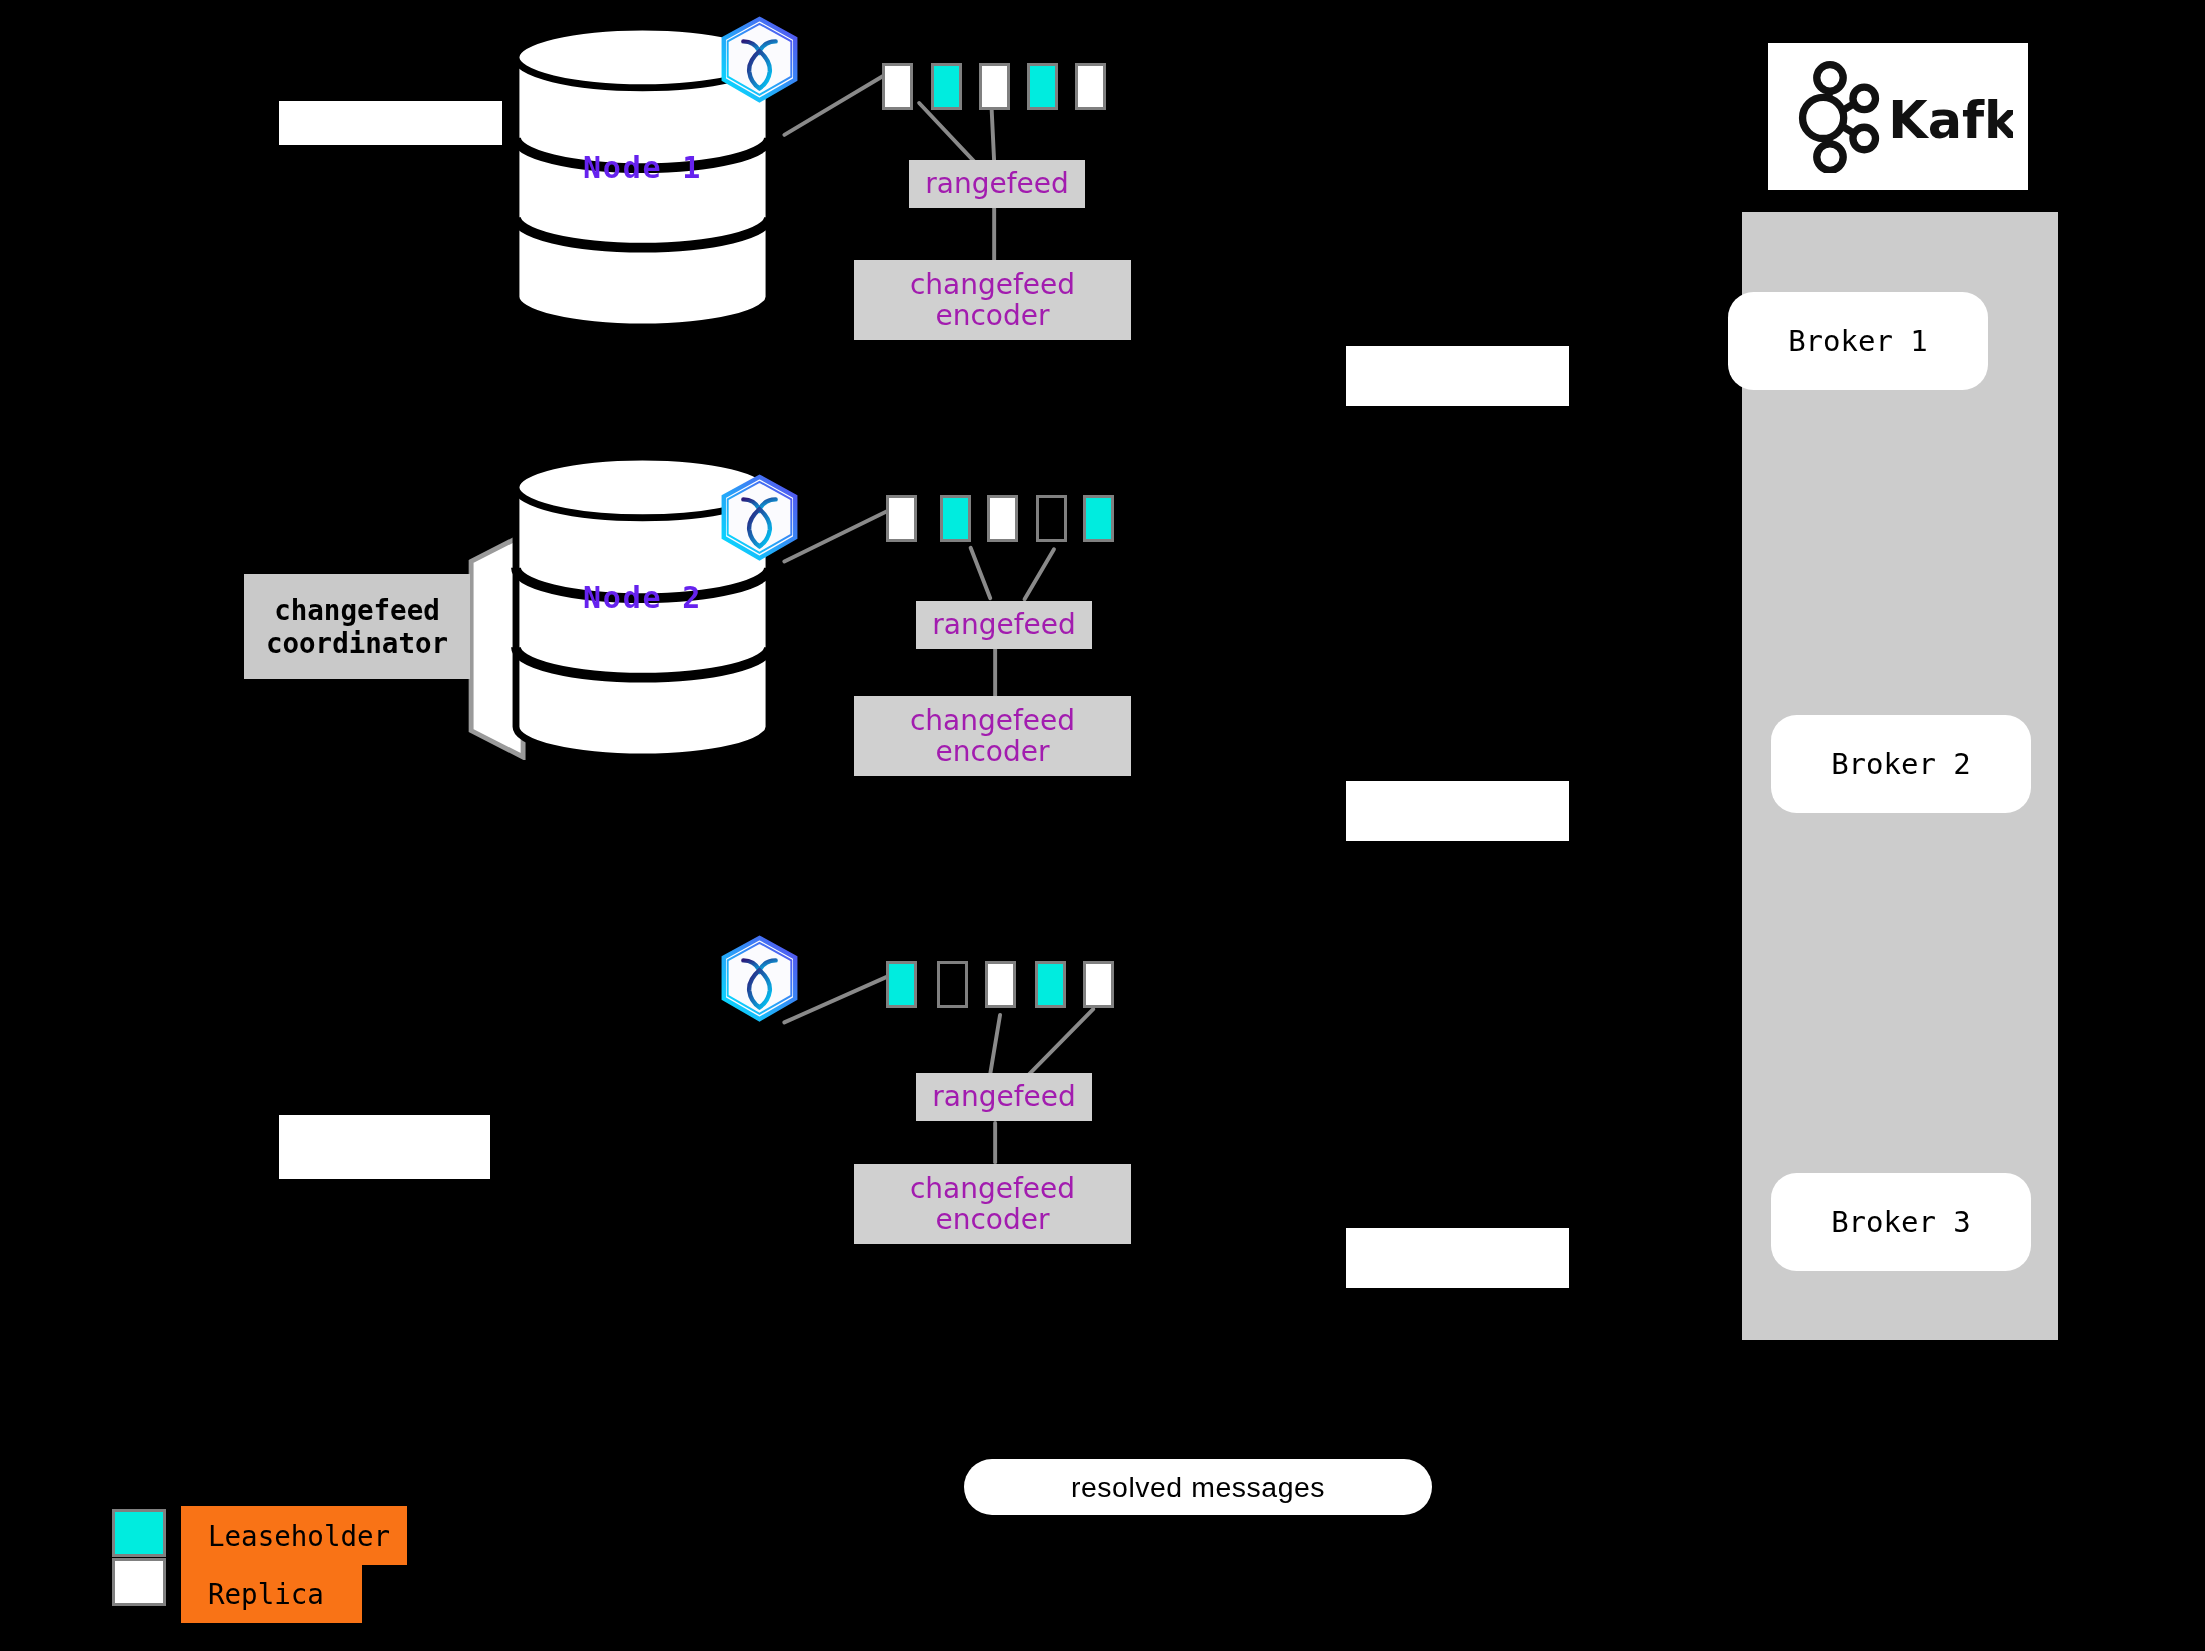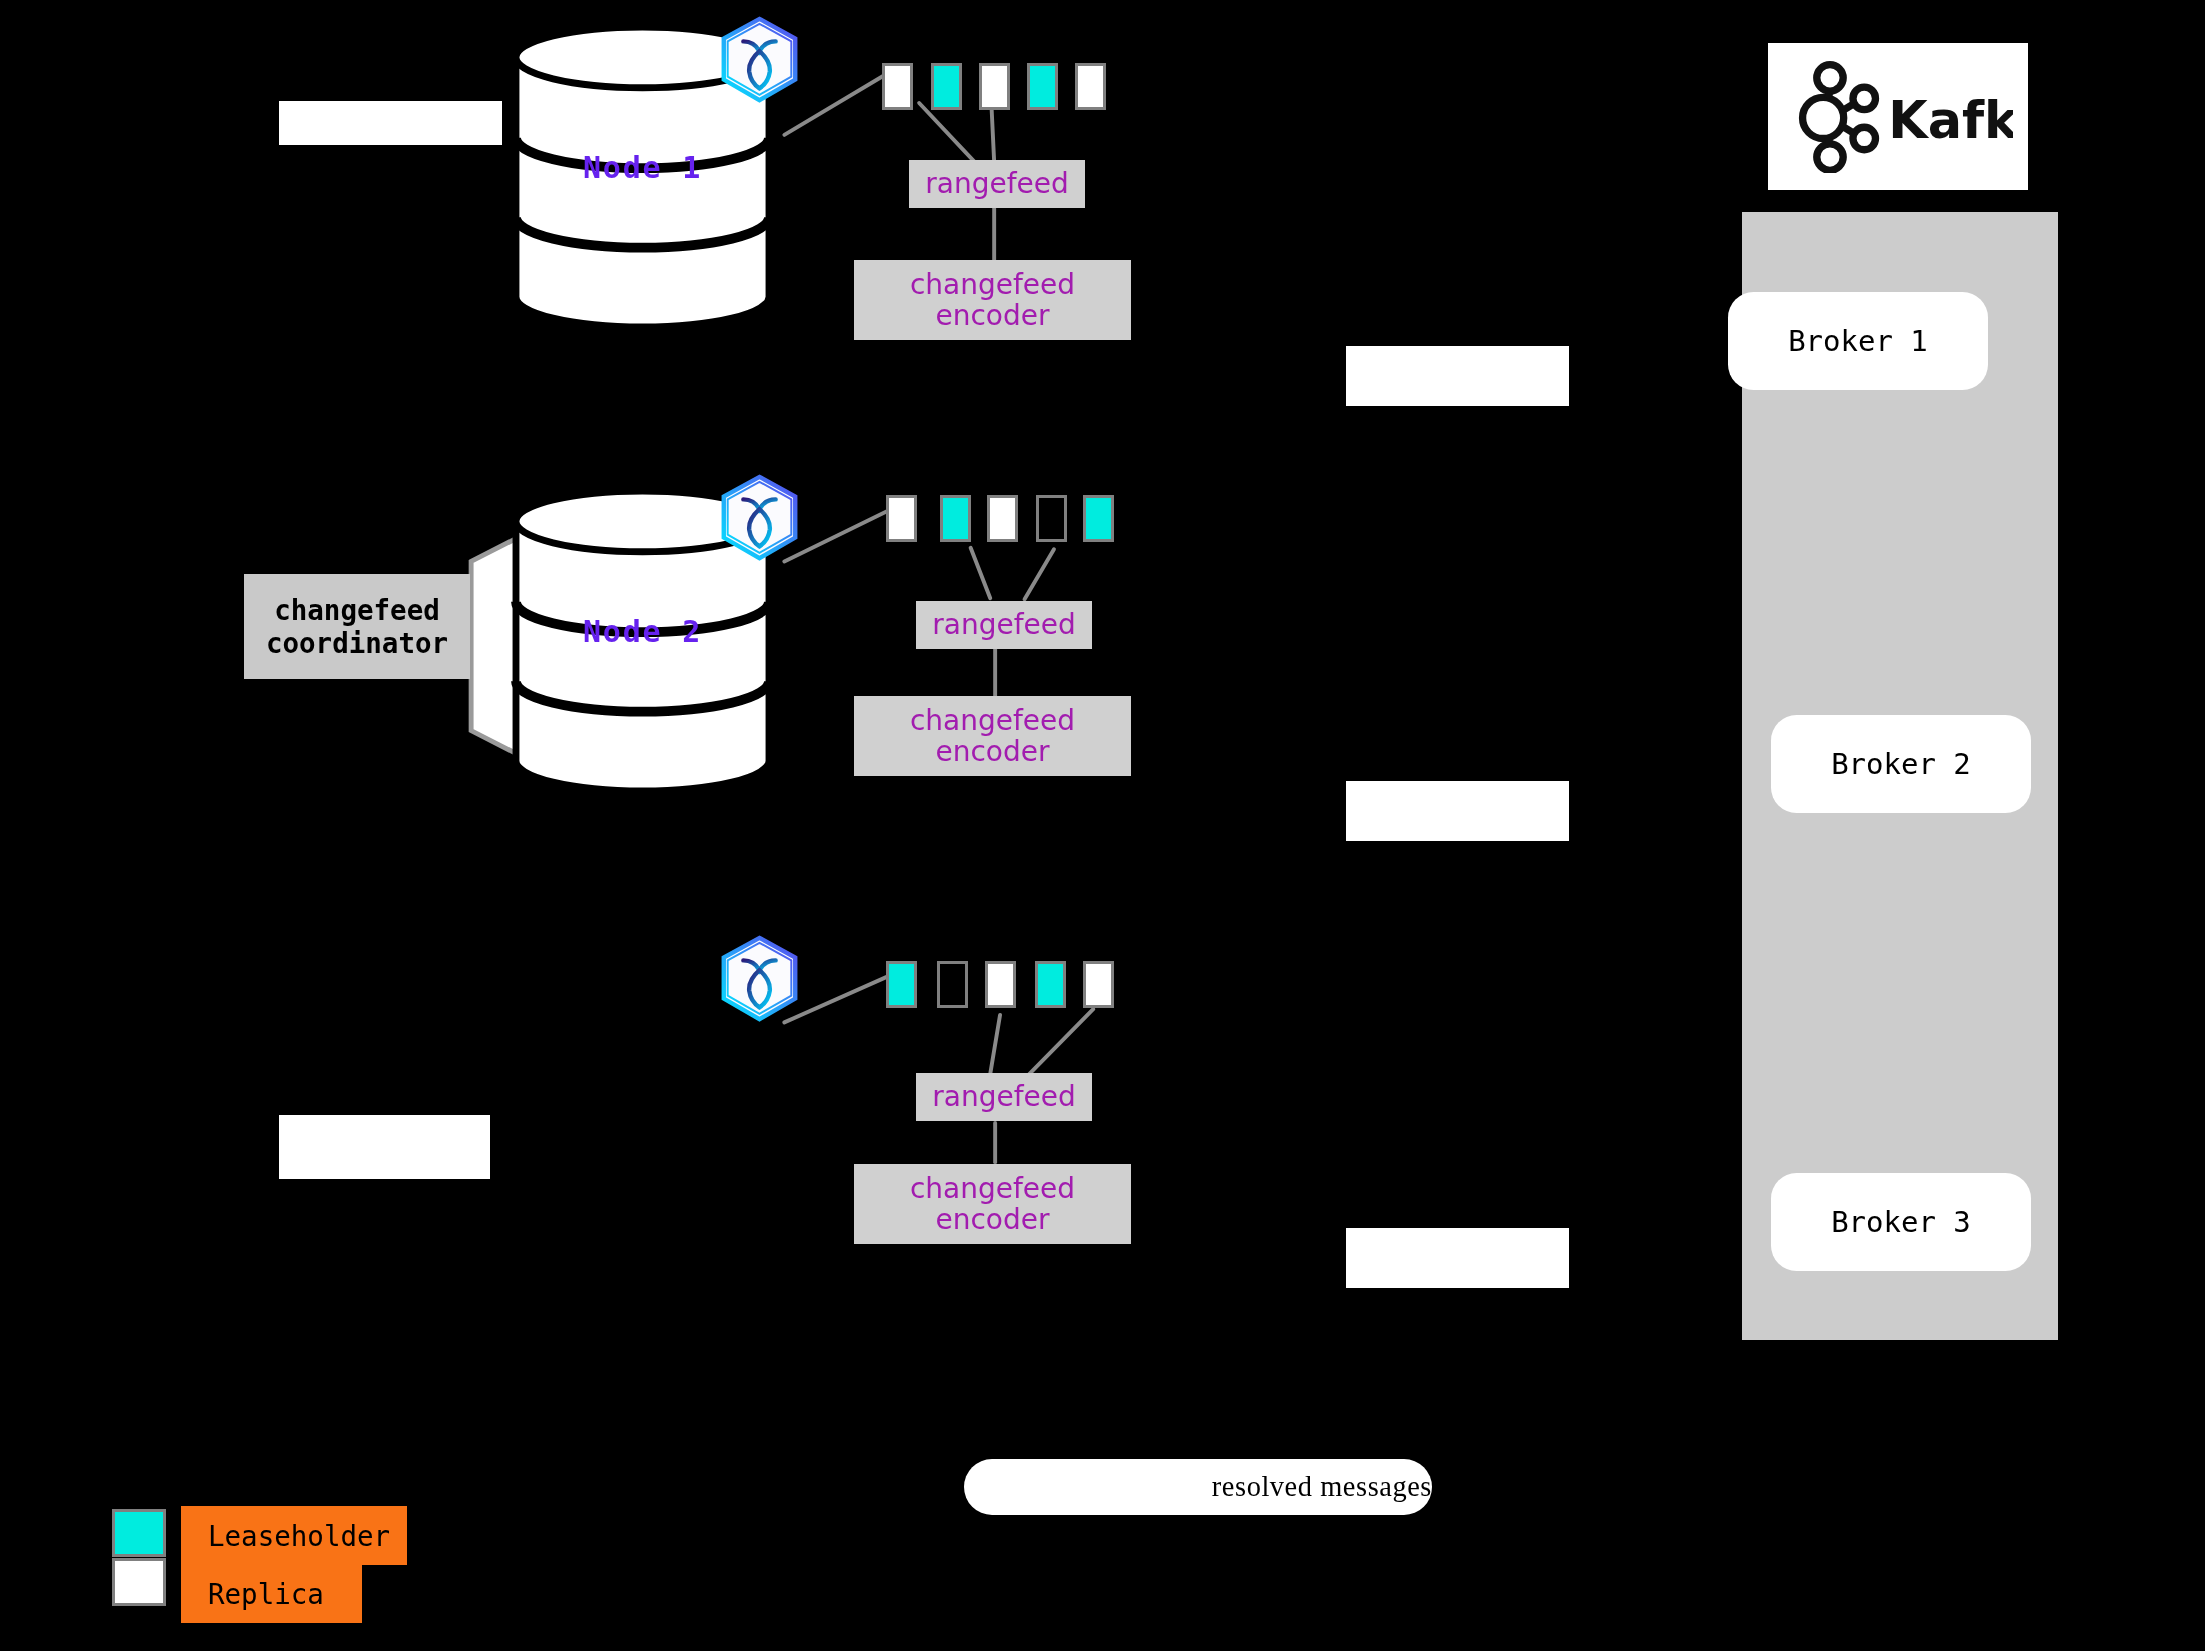--- a/index.html
+++ b/index.html
@@ -55,22 +55,22 @@
   .kafka-panel{position:absolute;background:#cccccc;}
   .broker{
     position:absolute;background:#ffffff;border-radius:25.5px;
     display:flex;align-items:center;justify-content:center;
     font-family:"DejaVu Sans Mono", monospace;color:#000;white-space:pre;
   }
 
   
   .pill{
     position:absolute;background:#ffffff;border-radius:4902px;
-    display:flex;align-items:center;justify-content:flex-end;
-    font-family:Liberation Serif, serif;color:#000;white-space:pre;
+    display:flex;align-items:center;justify-content:center;
+    font-family:Liberation Sans, sans-serif;color:#000;white-space:pre;
   }
 
   
   .legend-text{
     position:absolute;background:#f97316;color:#000;
     font-family:"DejaVu Sans Mono", monospace;
     display:flex;align-items:center;white-space:pre;box-sizing:border-box;
   }
   .legend-swatch{position:absolute;box-sizing:border-box;border:3.4px solid #808080;}
 
@@ -179,21 +179,21 @@
     <svg width="69" height="228" viewBox="0 0 140 465">
       <polygon points="6,60 112,6 112,459 6,405" fill="#ffffff" stroke="#9a9a9a" stroke-width="10"></polygon>
     </svg>
   </div>
 
   <div class="coord" style="left:244px;top:574px;width:226px;height:105px;font-size:27.5px;flex-direction:column;">
     <span>changefeed</span>
     <span>coordinator</span>
   </div>
 
-  <div class="cyl" style="left:510px;top:489px;width:265px;height:304px;">
+  <div class="cyl" style="left:510px;top:455px;width:265px;height:304px;">
     <svg width="265" height="304" viewBox="0 0 540 620">
       <path d="M12 66 L12 554 A258 62 0 0 0 528 554 L528 66 Z" fill="#ffffff" stroke="#000" stroke-width="14"></path>
       <ellipse cx="270" cy="66" rx="258" ry="62" fill="#ffffff" stroke="#000" stroke-width="14"></ellipse>
       <path d="M12 230 A258 62 0 0 0 528 230" fill="none" stroke="#000" stroke-width="20"></path>
       <path d="M12 392 A258 62 0 0 0 528 392" fill="none" stroke="#000" stroke-width="20"></path>
     </svg>
     <div class="nodelabel" style="top:125px;font-size:30px;">Node 2</div>
   </div>
 
   <div class="abs" style="left:713px;top:472px;width:93px;height:93px;">

